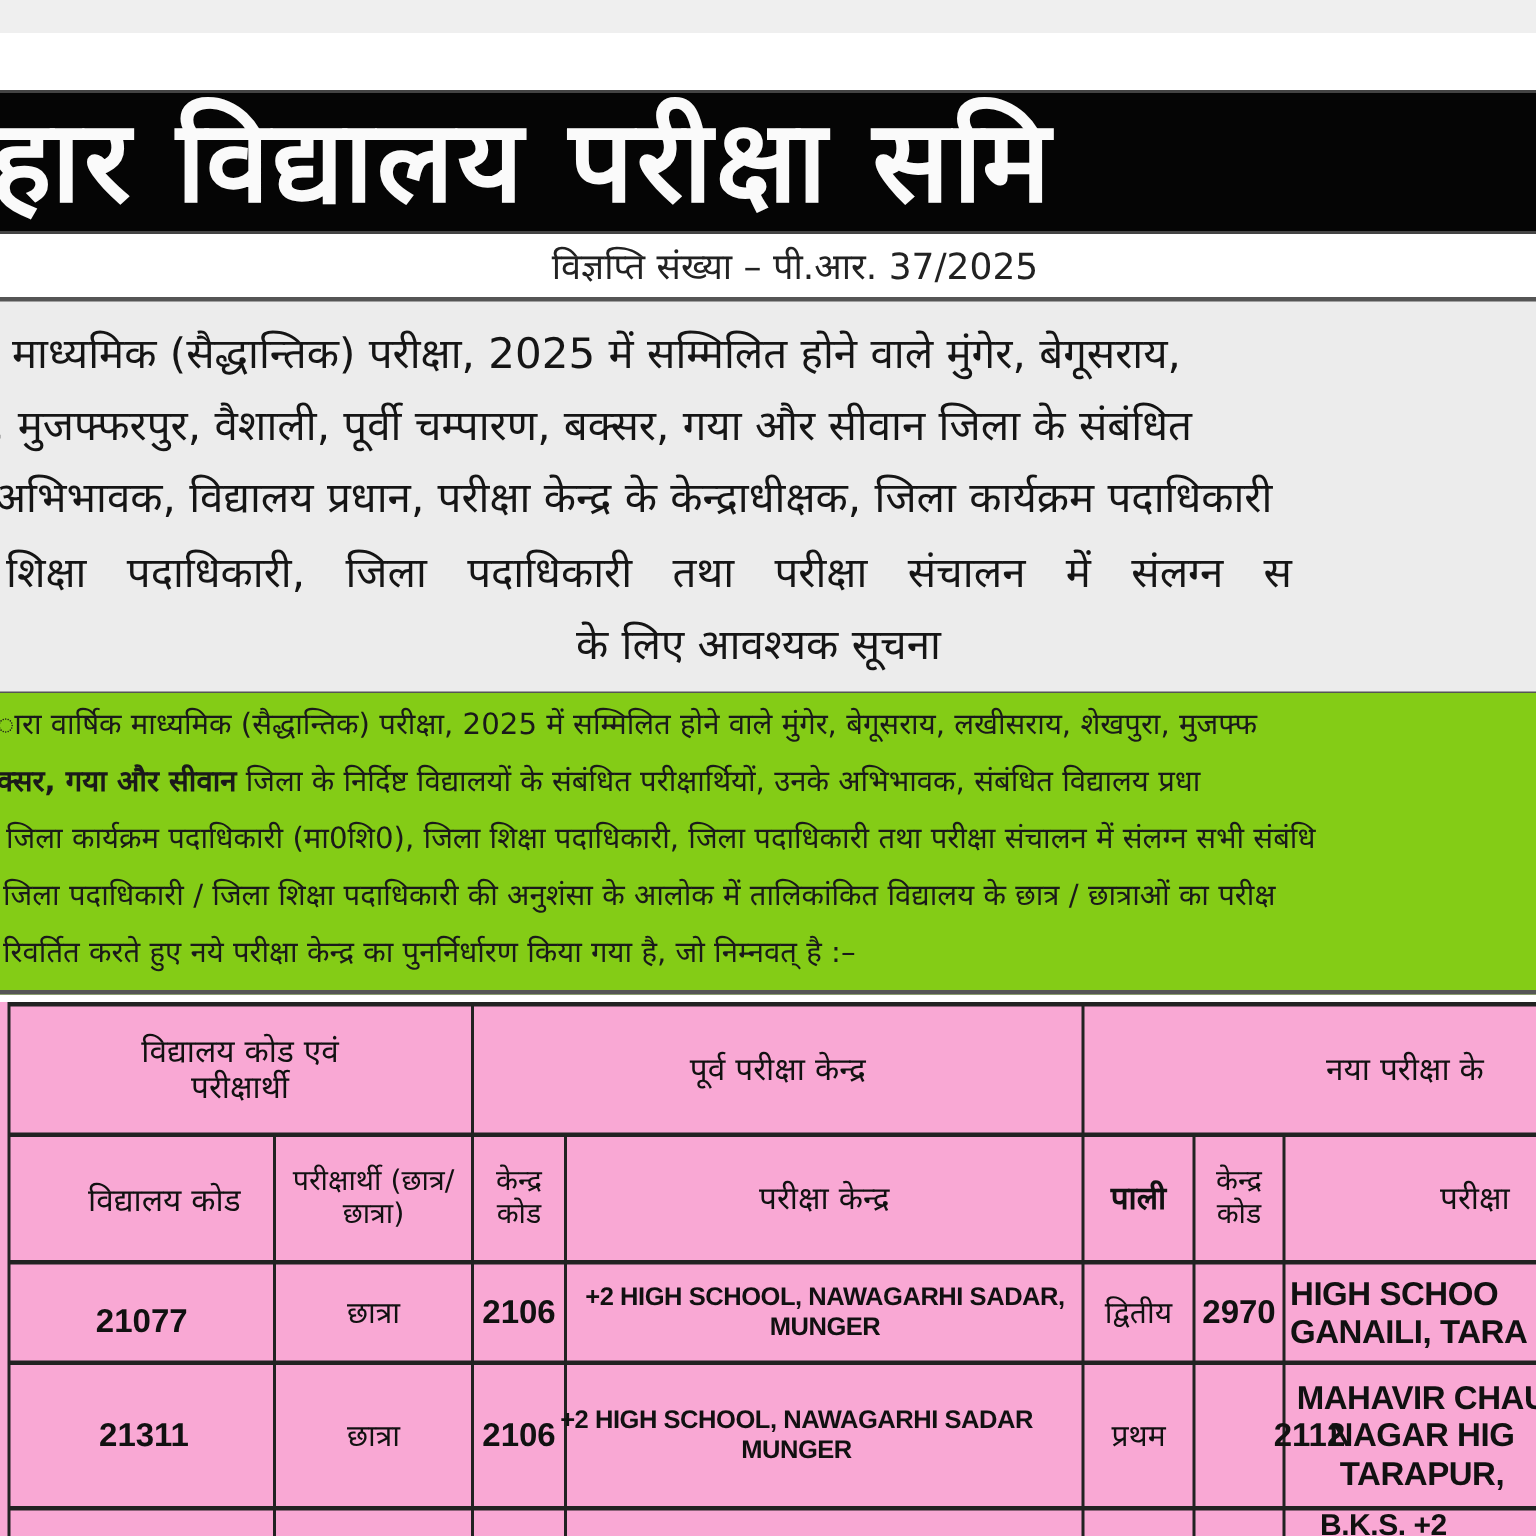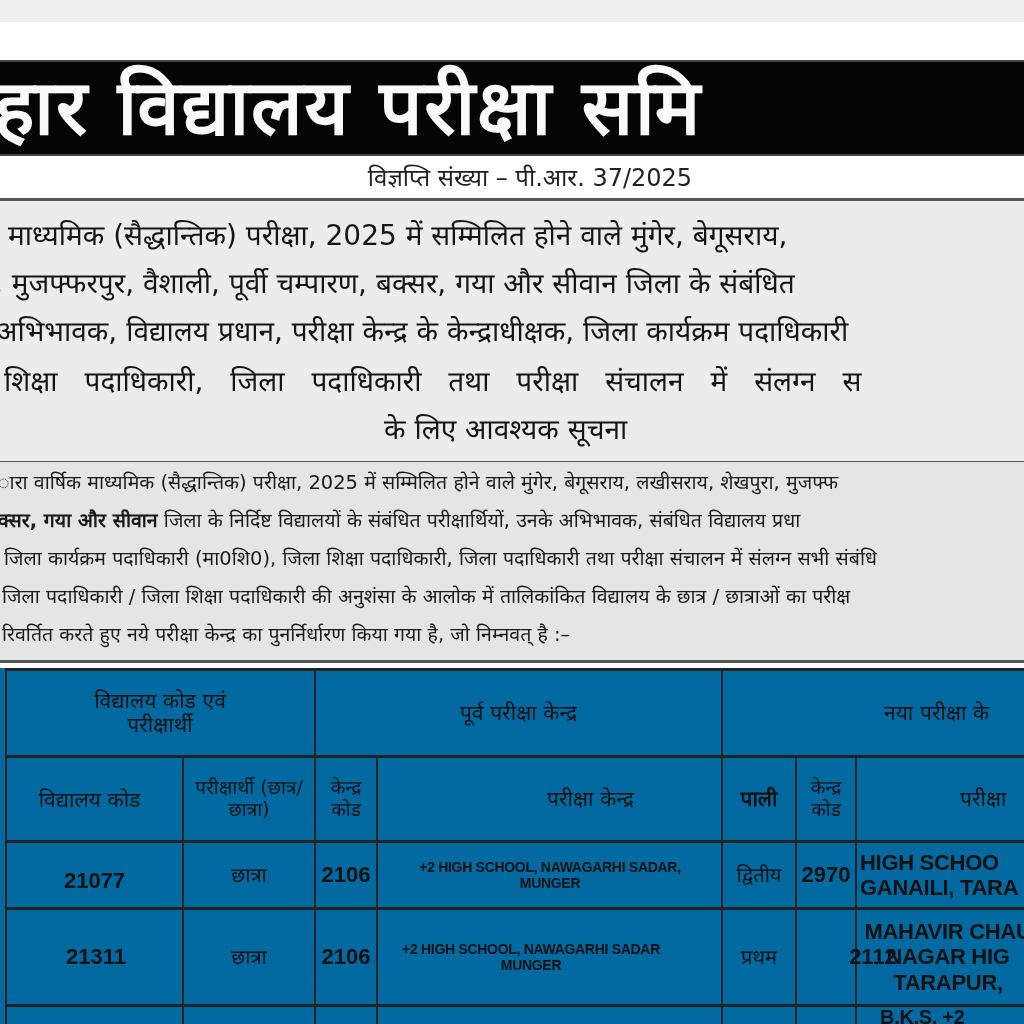--- a/index.html
+++ b/index.html
@@ -28,37 +28,37 @@
     position:absolute; left:0; top:198px; width:1024px; height:260px;
     background:#ececec; border-top:3px solid #555; border-bottom:3px solid #555;
     overflow:hidden;
   }
   .notice .ln {
     position:absolute; white-space:nowrap;
     font-family:"DejaVu Sans", sans-serif; font-size:28px; color:#151515;
   }
   .body-para {
     position:absolute; left:0; top:462px; width:1024px; height:198px;
-    background:#e5e5e5; border-bottom:3px solid #555; overflow:hidden;
+    background:#84cc16; border-bottom:3px solid #555; overflow:hidden;
   }
   .body-para .ln {
     position:absolute; white-space:nowrap;
     font-family:"DejaVu Sans", sans-serif; font-size:19.5px; color:#1a1a1a;
   }
   .body-para .ln b { font-weight:bold; }
-  .tbl { position:absolute; left:0; top:668px; width:1024px; height:356px; overflow:hidden; background:#0369a1; }
+  .tbl { position:absolute; left:0; top:668px; width:1024px; height:356px; overflow:hidden; background:#f9a8d4; }
   .vl { position:absolute; top:0; width:2px; background:#222; height:356px; }
   .hl { position:absolute; left:6px; height:3px; background:#222; width:1018px; }
   .cell {
     position:absolute; display:flex; align-items:center; justify-content:center;
     text-align:center; font-family:"DejaVu Sans", sans-serif; color:#111;
     line-height:1.15;
   }
   .hdr { font-size:21px; }
-  .en { font-family:"Liberation Sans", sans-serif; font-weight:bold; font-size:14px; letter-spacing:-0.3px; }
+  .en { font-family:"Liberation Sans", sans-serif; font-weight:bold; font-size:17px; letter-spacing:-0.3px; }
   .num { font-family:"Liberation Sans", sans-serif; font-weight:bold; font-size:22px; }
   .hi { font-size:20px; }
 </style>
 </head>
 <body>
 
 <div class="topband"></div>
 
 <div class="titlebar">
   <span>हार विद्यालय परीक्षा समि</span>
@@ -95,24 +95,24 @@
   <div class="vl" style="left:314px;"></div>
   <div class="vl" style="left:376px;top:88px;height:268px;"></div>
   <div class="vl" style="left:721px;"></div>
   <div class="vl" style="left:795px;top:88px;height:268px;"></div>
   <div class="vl" style="left:855px;top:88px;height:268px;"></div>
 
   <div class="cell hdr" style="left:60px;top:4px;width:200px;height:82px;">विद्यालय कोड एवं परीक्षार्थी</div>
   <div class="cell hdr" style="left:316px;top:4px;width:405px;height:82px;">पूर्व परीक्षा केन्द्र</div>
   <div class="cell hdr" style="left:860px;top:4px;width:220px;height:82px;justify-content:flex-start;padding-left:24px;">नया परीक्षा के</div>
 
-  <div class="cell hdr" style="left:2px;top:90px;width:175px;height:84px;">विद्यालय कोड</div>
+  <div class="cell hdr" style="left:22px;top:90px;width:175px;height:84px;">विद्यालय कोड</div>
   <div class="cell hdr" style="left:184px;top:90px;width:130px;height:82px;font-size:19px;">परीक्षार्थी (छात्र/छात्रा)</div>
   <div class="cell hdr" style="left:316px;top:90px;width:60px;height:82px;font-size:19px;">केन्द्र कोड</div>
-  <div class="cell hdr" style="left:378px;top:90px;width:343px;height:82px;margin-left:41px;">परीक्षा केन्द्र</div>
+  <div class="cell hdr" style="left:378px;top:90px;width:343px;height:82px;">परीक्षा केन्द्र</div>
   <div class="cell hdr" style="left:723px;top:90px;width:72px;height:82px;font-weight:bold;">पाली</div>
   <div class="cell hdr" style="left:797px;top:90px;width:58px;height:82px;font-size:19px;">केन्द्र कोड</div>
   <div class="cell hdr" style="left:860px;top:90px;width:220px;height:82px;justify-content:flex-start;padding-left:100px;">परीक्षा</div>
 
   <div class="cell num" style="left:7px;top:175px;width:175px;height:76px;">21077</div>
   <div class="cell hi" style="left:184px;top:175px;width:130px;height:64px;">छात्रा</div>
   <div class="cell num" style="left:316px;top:175px;width:60px;height:64px;">2106</div>
   <div class="cell en" style="left:390px;top:175px;width:320px;height:64px;">+2 HIGH SCHOOL, NAWAGARHI SADAR, MUNGER</div>
   <div class="cell hi" style="left:723px;top:175px;width:72px;height:64px;">द्वितीय</div>
   <div class="cell num" style="left:797px;top:175px;width:58px;height:64px;">2970</div>

